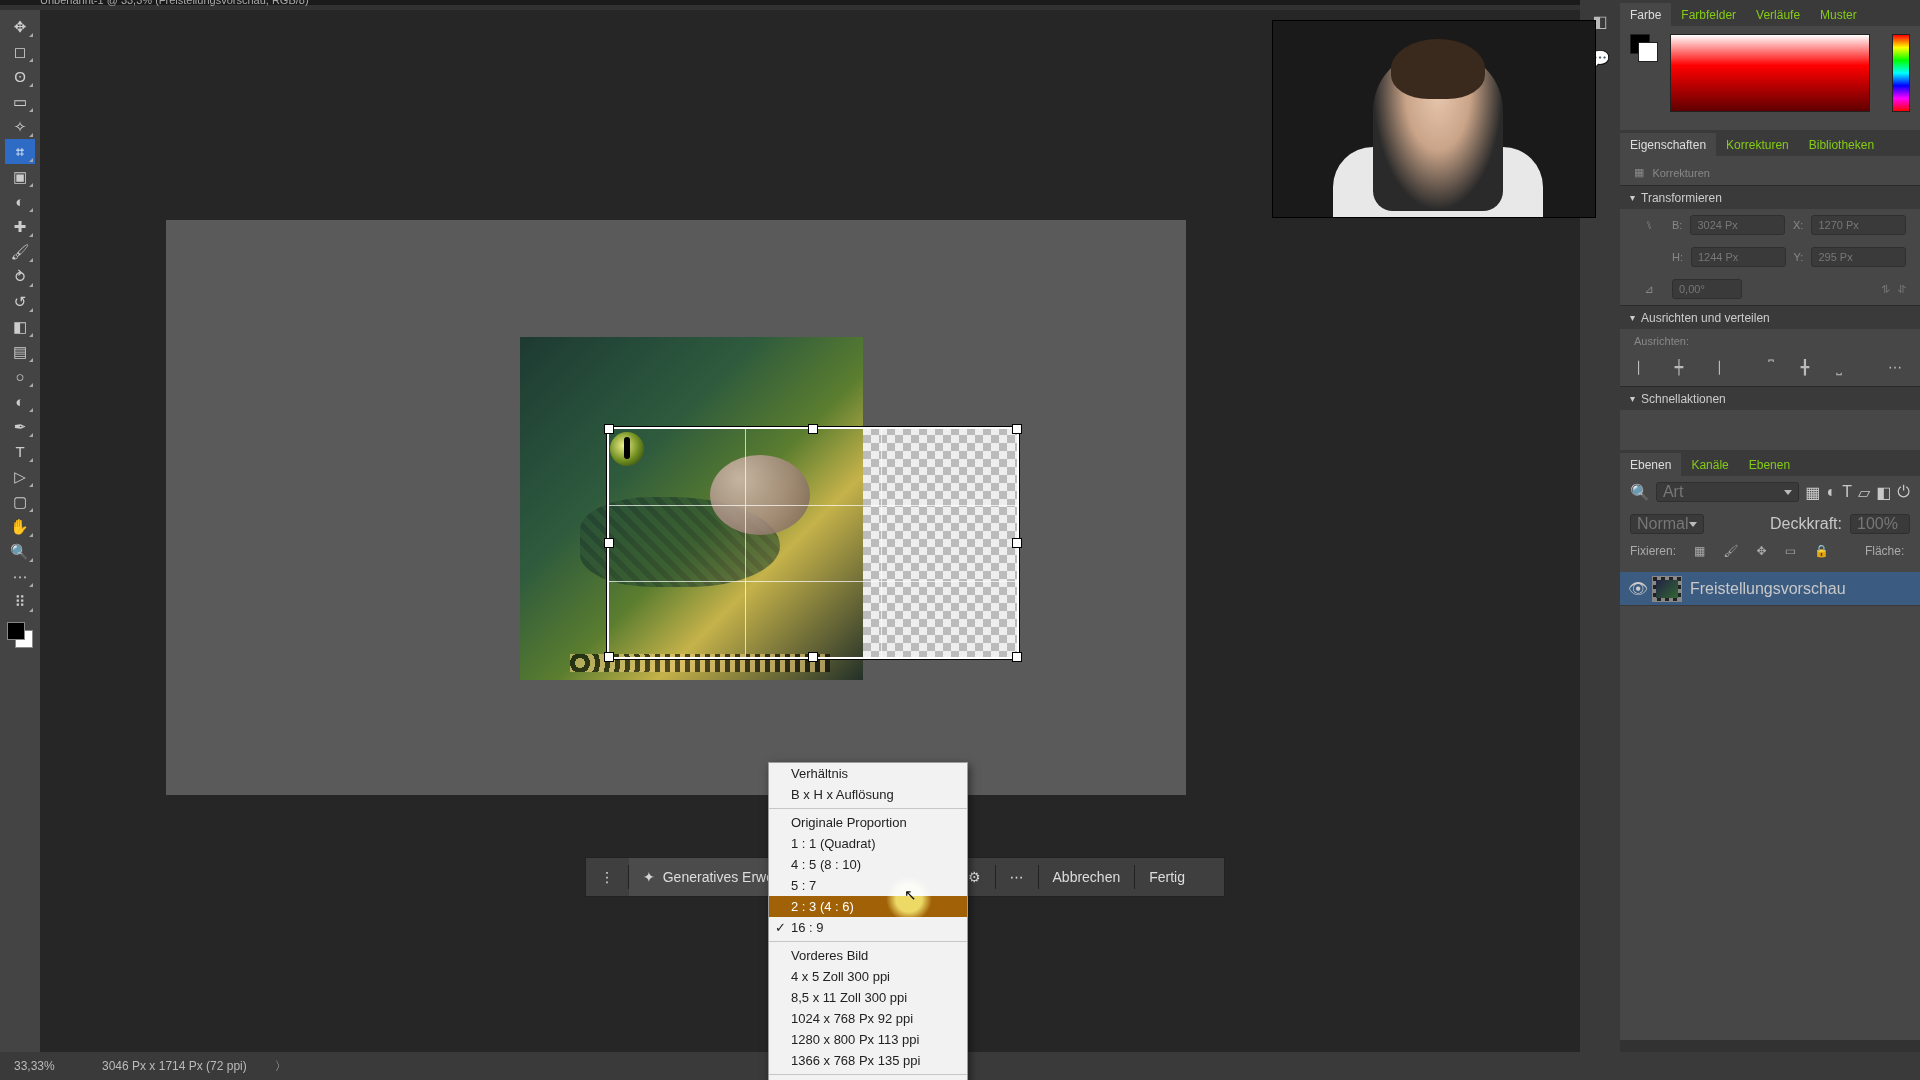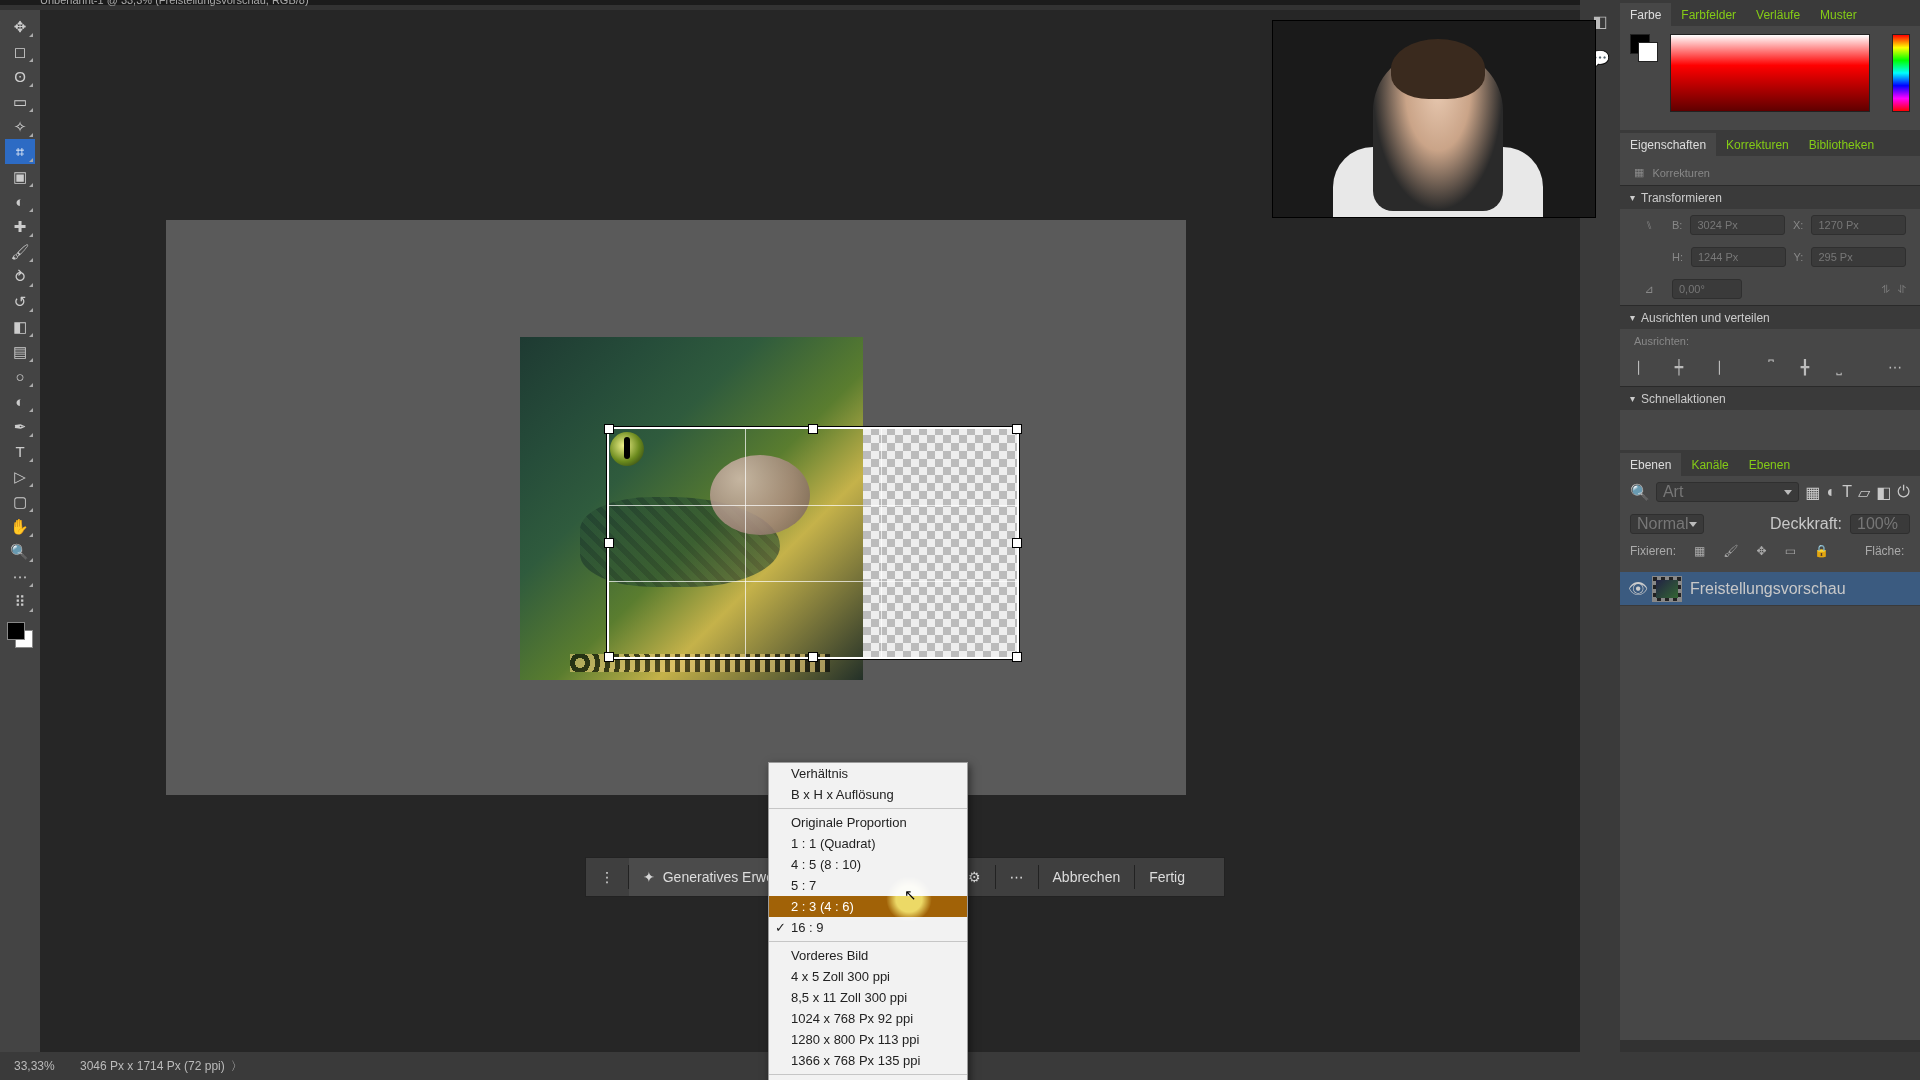--- a/index.html
+++ b/index.html
@@ -130,21 +130,21 @@
 .thumb.inner{ position:relative;}
 .thumb.inner::after{content:""; position:absolute; inset:3px; background:linear-gradient(135deg,#224,#363);}
 .blend-row{ display:flex; padding:6px 10px; gap:8px; font-size:16px; align-items:center;justify-content:space-between;}
 .lock-row{ display:flex; padding:4px 10px 8px; gap:18px; font-size:12px; color:#aaa; }
 
 #search-row{ padding:6px 10px; display:flex; gap:6px; align-items:center;}
 #search-row .fakefield{ flex:1 }
 
 
 #status { position:absolute; left:0; right:0; bottom:0; height:28px; background:#3a3a3a;
-  color:#bbb; font-size:12px; display:flex; align-items:center; padding:0 14px; gap:6px;}
+  color:#bbb; font-size:12px; display:flex; align-items:center; padding:0 14px; gap:28px;}
 
 #zoom-lbl{min-width:60px;}
 
 
 #webcam { position:absolute; left:1232px; top:10px; width:324px; height:198px; background:#1a1a1a;
   border:1px solid #000; z-index:5; overflow:hidden;}
 #webcam .bust{ position:absolute; left:100px; top:30px; width:130px; height:160px;
   background:radial-gradient(ellipse at 50% 25%, #e7c8b0 0%, #caa488 35%, #2a2a2a 70%);
   border-radius:60px 60px 20px 20px;}
 #webcam .hair{position:absolute; left:118px; top:18px; width:94px; height:60px; background:#3a2a1e; border-radius:50% 50% 40% 40%;}

